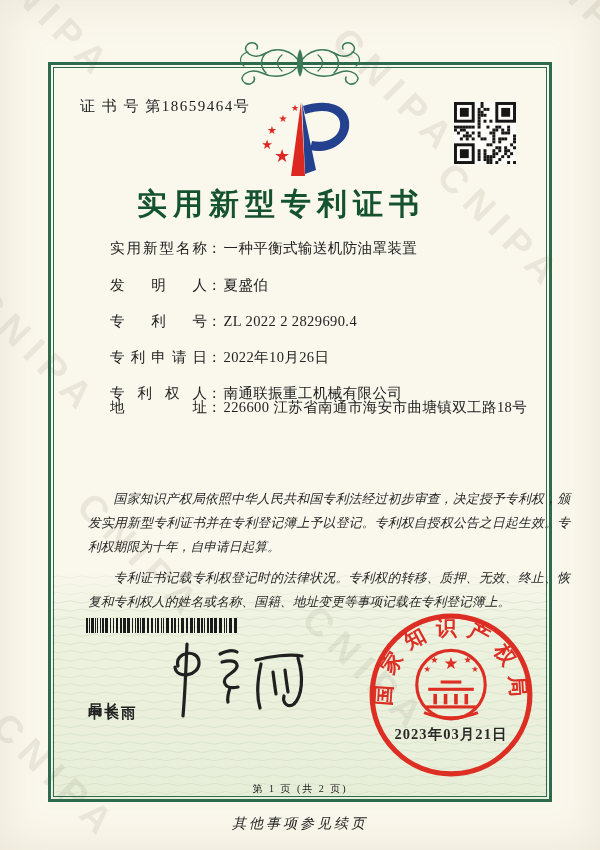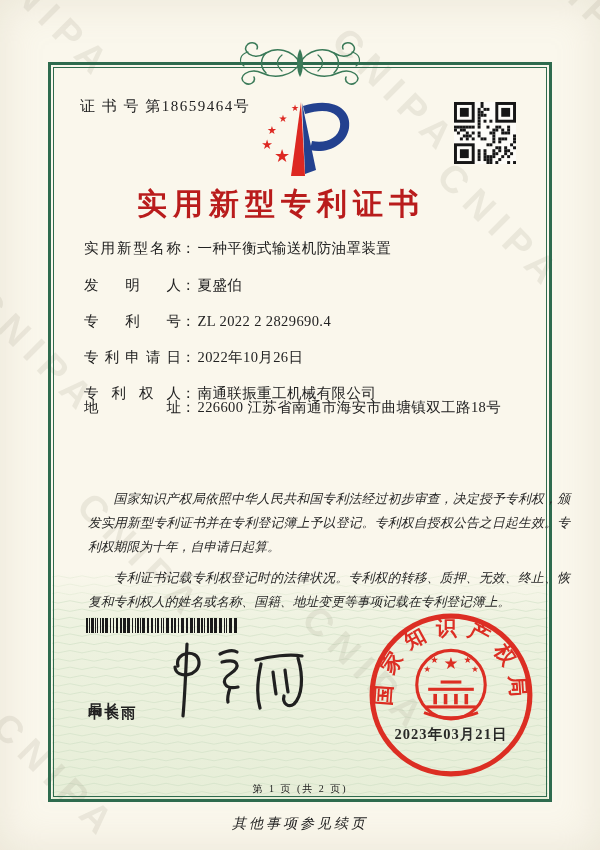--- a/index.html
+++ b/index.html
@@ -14,24 +14,24 @@
   .waves{position:absolute;left:52px;top:572px;width:496px;height:227px;z-index:0;
          background:linear-gradient(180deg,rgba(238,242,226,0) 0%,#eef2e0 22%,#e7eed8 100%);}
   .waves svg{display:block;}
   
   .wm{position:absolute;z-index:1;font-family:"Liberation Sans","DejaVu Sans",sans-serif;
       font-weight:700;font-size:38px;letter-spacing:9px;color:rgba(148,140,118,.15);
       transform:rotate(45deg);white-space:nowrap;pointer-events:none;}
   .abs{position:absolute;z-index:4;}
   .certno{left:80px;top:97px;font-size:15px;letter-spacing:1.5px;}
   .title{left:0;top:184px;width:562px;text-align:center;font-size:30px;font-weight:700;
-         letter-spacing:6px;color:#b91c1c;}
+         letter-spacing:6px;color:#14532d;}
   .row{left:84px;width:452px;height:20px;font-size:14.5px;white-space:nowrap;}
   .f-label{display:inline-block;width:97px;text-align:justify;text-align-last:justify;
-           text-justify:inter-character;vertical-align:top;}
+           text-justify:inter-character;vertical-align:top;margin-left:26px;}
   .f-colon{display:inline-block;margin-right:2px;}
   .f-value{letter-spacing:.4px;}
   .row .grp2{position:absolute;left:226px;top:0;}
   .paras{left:60px;top:487px;width:482px;font-size:12.8px;line-height:1.88;
          font-style:italic;text-align:justify;color:#262626;margin-left:28px;}
   .paras p{margin:0 0 7px 0;text-indent:2em;}
   .director,.director-name{left:88px;font-family:"Liberation Sans","DejaVu Sans",sans-serif;
          font-weight:700;font-size:14.5px;color:#222;letter-spacing:2px;}
   .director{top:676px;margin-top:25px;} .director-name{top:704px;}
   .footer{left:0;top:782px;width:600px;text-align:center;font-size:10px;letter-spacing:2px;}

